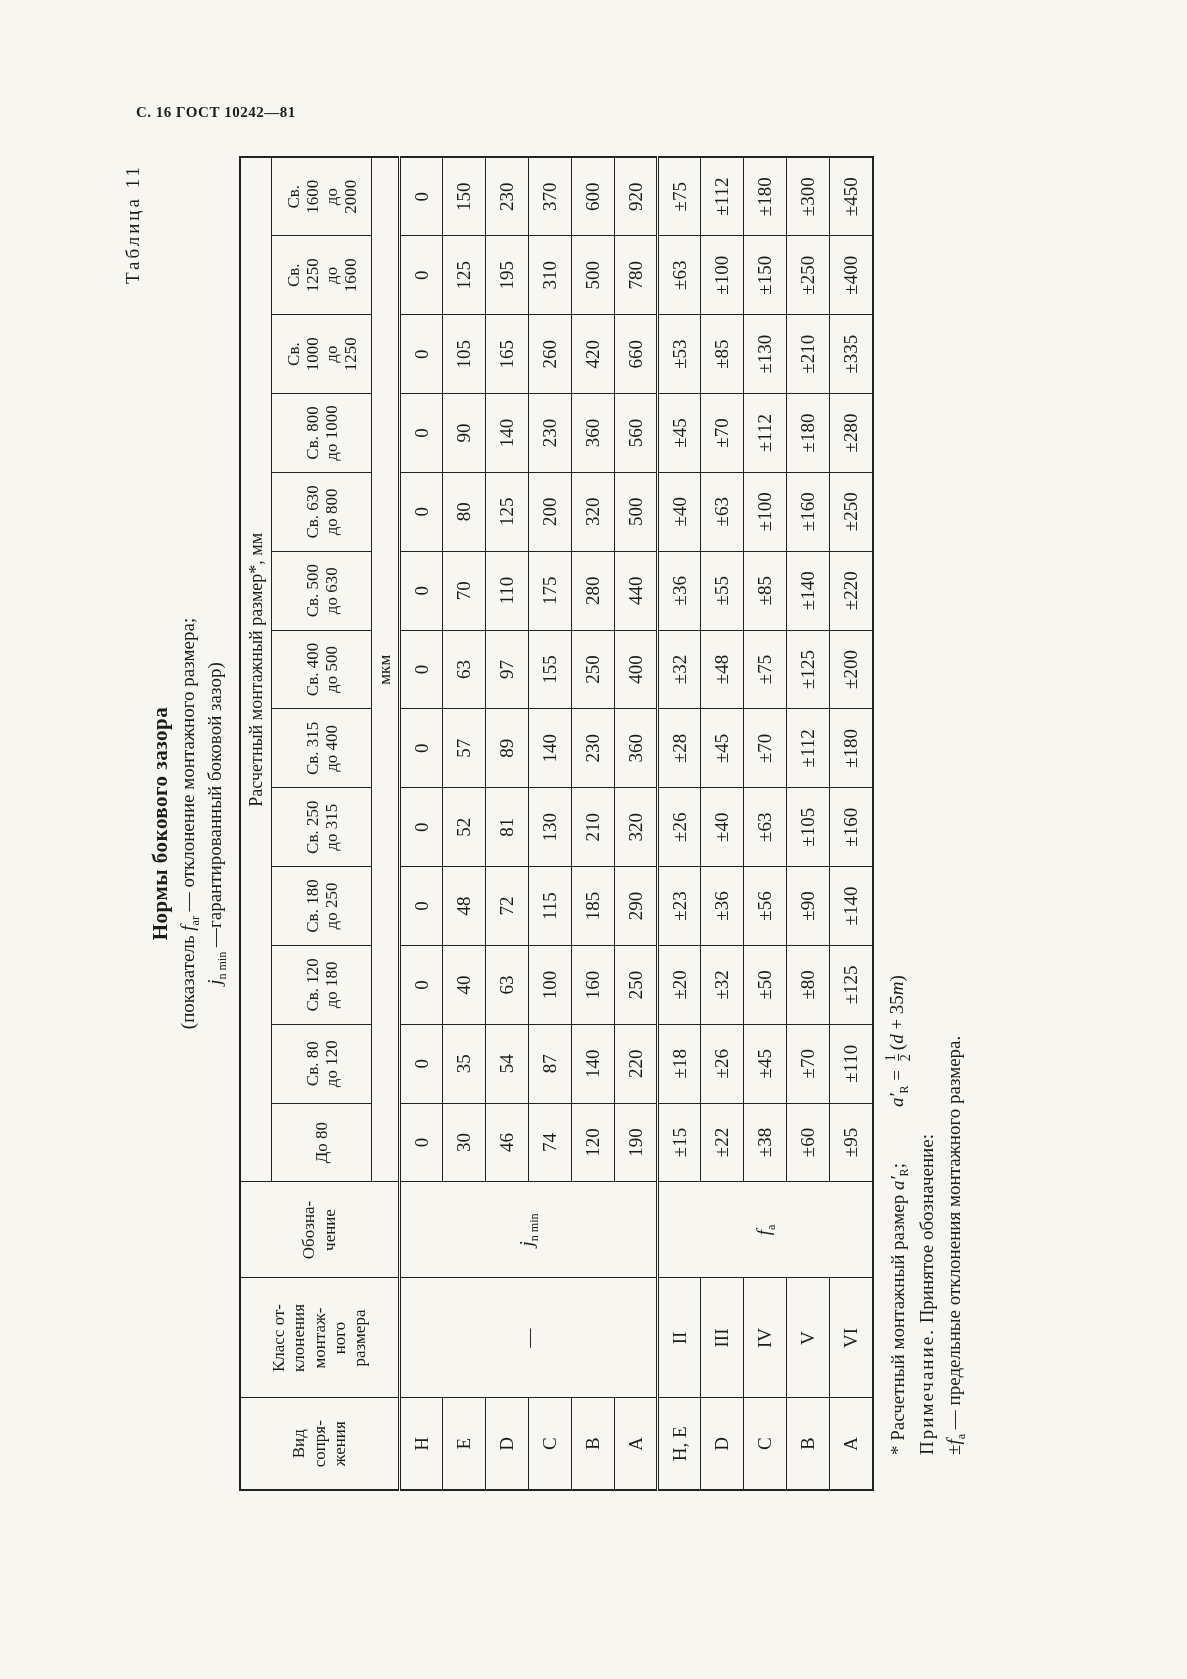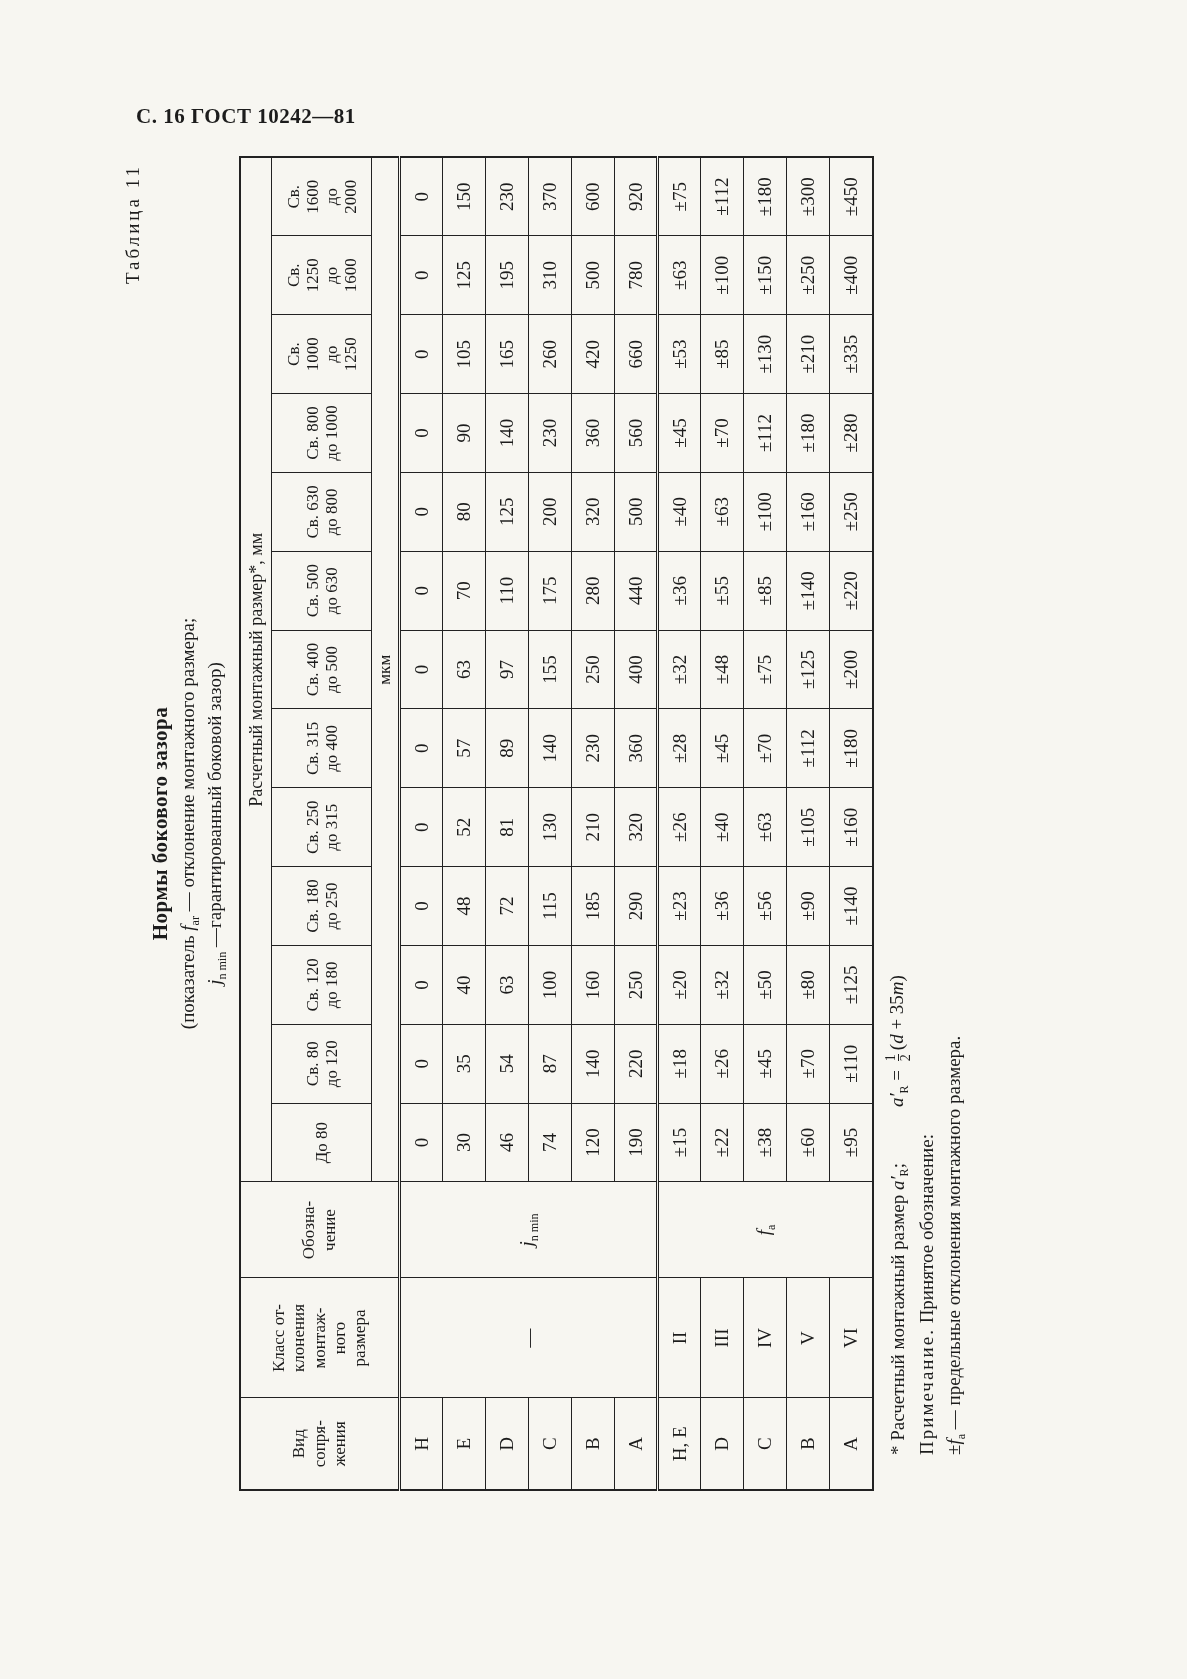--- a/index.html
+++ b/index.html
@@ -7,21 +7,21 @@
   body {
     width: 1187px; height: 1679px;
     position: relative;
     background: #f7f6f1;
     font-family: "Liberation Serif", "DejaVu Serif", serif;
     color: #1c1c1c;
     overflow: hidden;
   }
   .page-header {
     position: absolute; left: 136px; top: 104px;
-    font-size: 21px; font-weight: 700; letter-spacing: 0.5px;
+    font-size: 15px; font-weight: 700; letter-spacing: 0.5px;
   }
   
   .rot-wrap { position: absolute; left: 122px; top: 156px; width: 880px; height: 1335px; }
   .rot-inner {
     width: 1335px; height: 880px;
     transform: rotate(-90deg) translate(-1335px, 0);
     transform-origin: 0 0;
   }
   .table-label { text-align: right; font-size: 19px; letter-spacing: 3px; padding-right: 8px; height: 26px; }
   .title-main { text-align: center; font-weight: 700; font-size: 21px; letter-spacing: 0.5px; height: 28px; }

